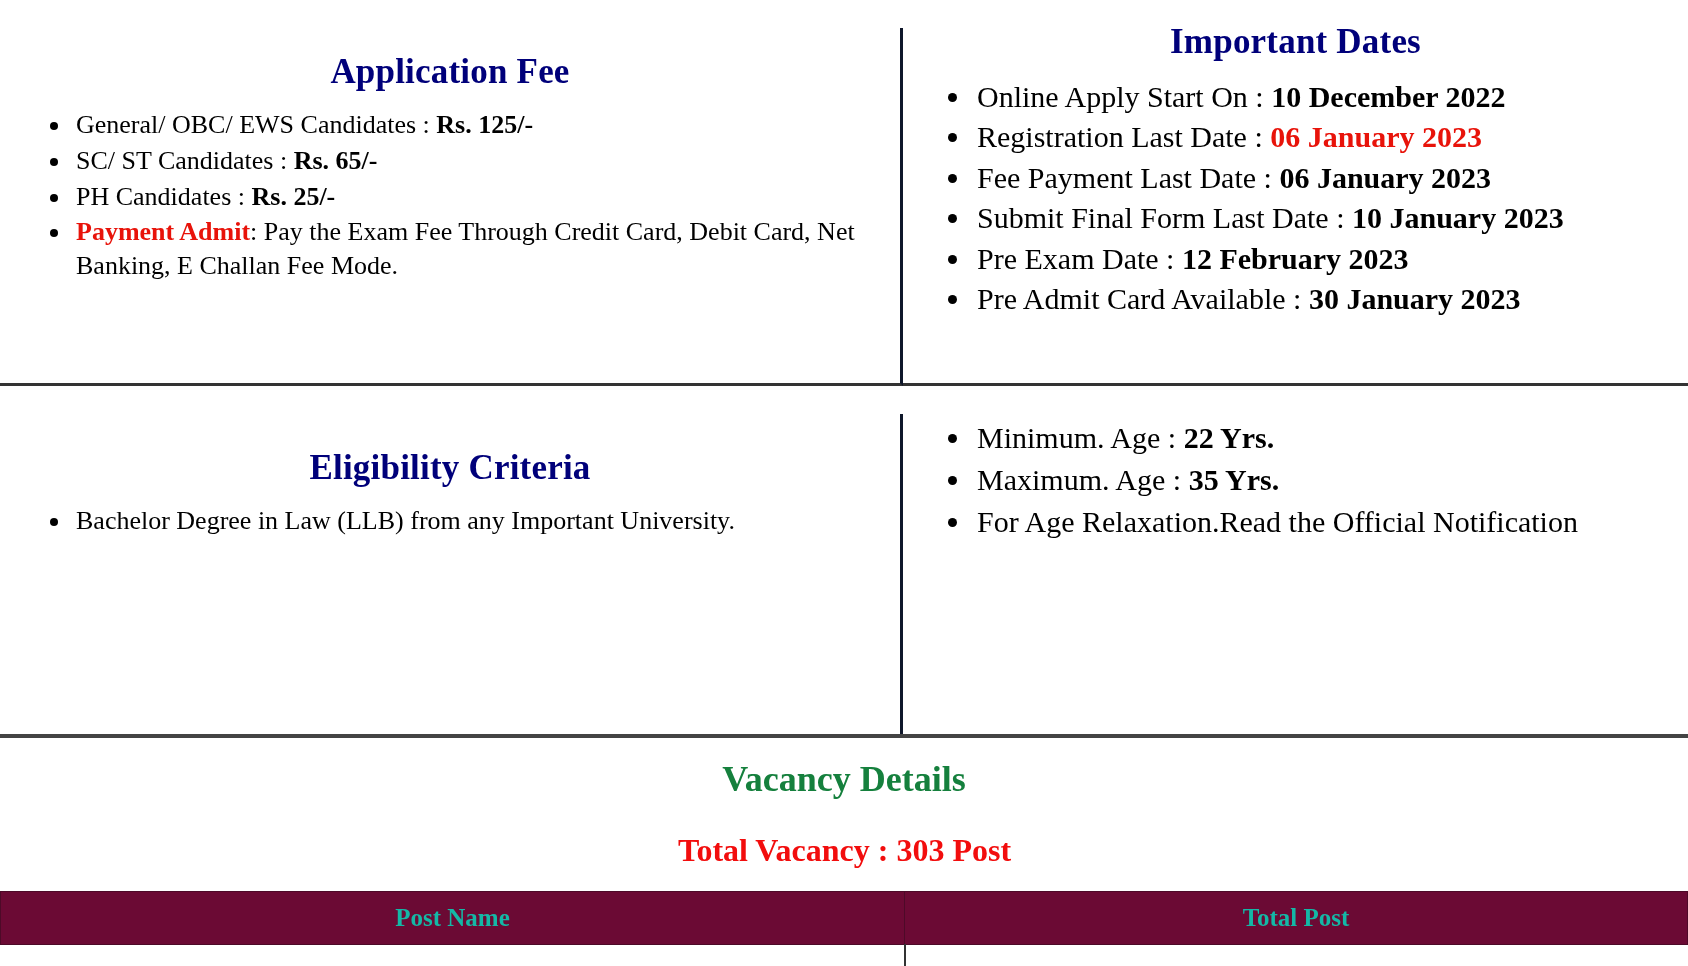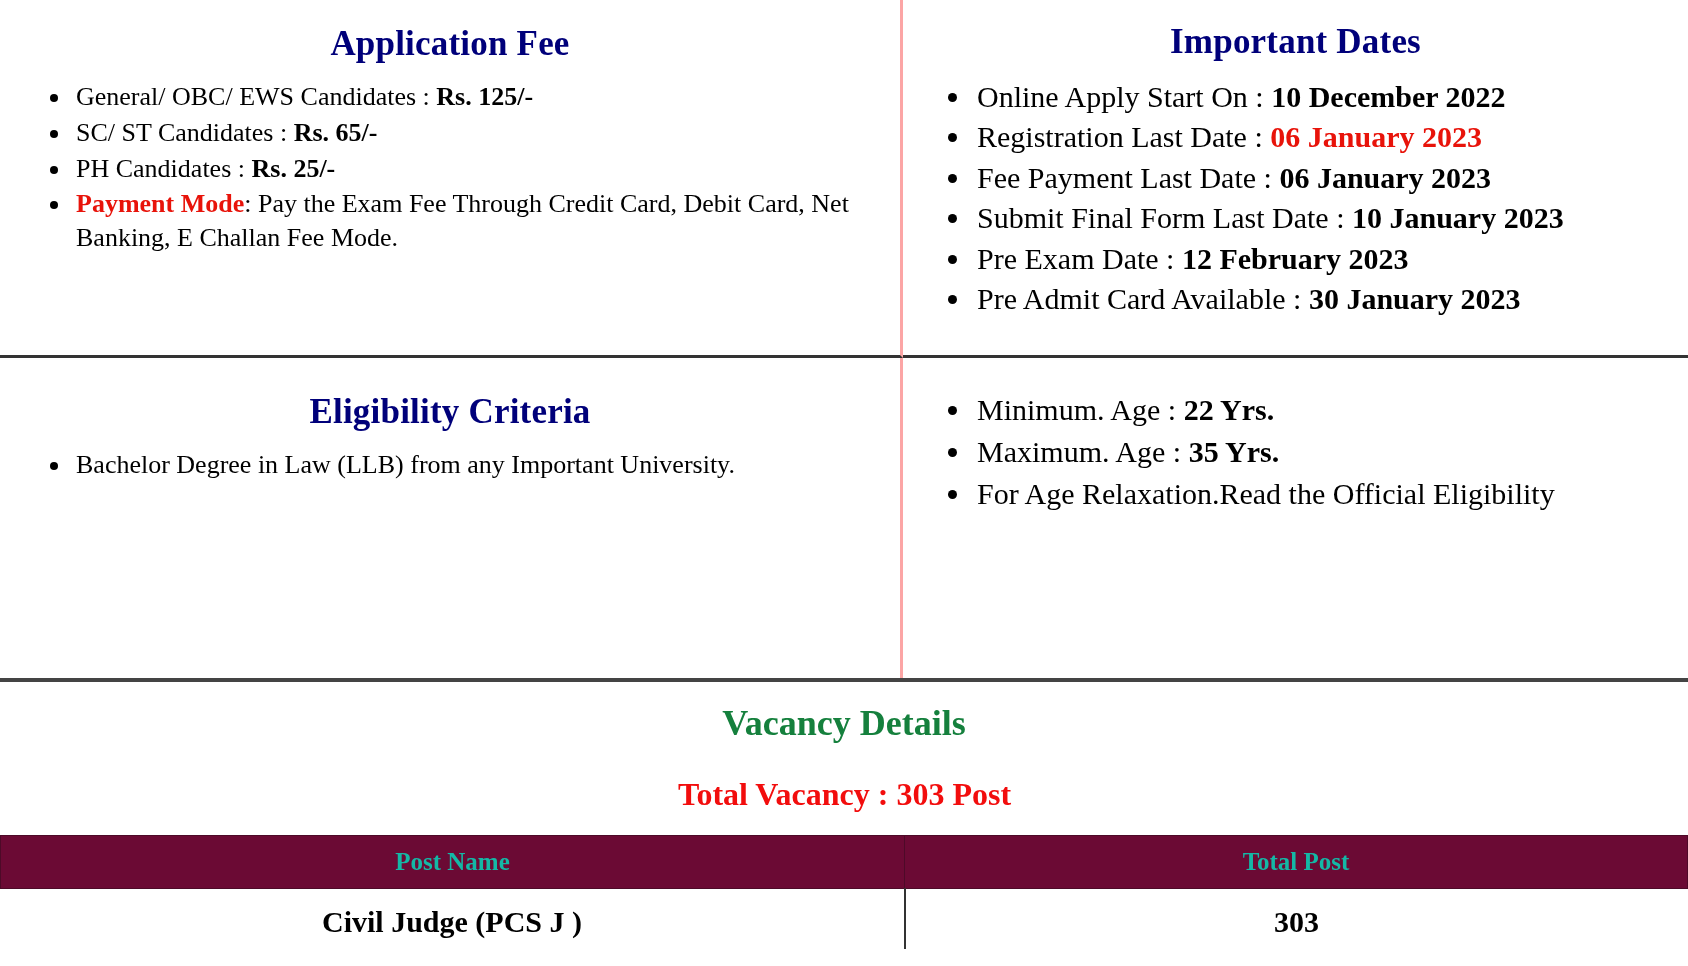--- a/index.html
+++ b/index.html
@@ -25,21 +25,22 @@
     display: grid;
     grid-template-columns: 903px 785px;
     border-bottom: 4px solid #444444;
   }
 
   .cell {
     box-sizing: border-box;
     padding: 0 14px 18px 14px;
   }
   .cell.left {
-    border-right: 3px solid #fca5a5;
+    border-right: 3px solid #0f172a;
+    margin-top: 28px;
   }
   .cell.row1 {
     border-bottom: 3px solid #333333;
     padding-top: 10px;
     min-height: 358px;
   }
   .cell.row2 {
     padding-top: 20px;
     min-height: 320px;
   }
@@ -151,21 +152,21 @@
         <li>
           <span>General/ OBC/ EWS Candidates : </span><span class="b">Rs. 125/-</span>
         </li>
         <li>
           <span>SC/ ST Candidates : </span><span class="b">Rs. 65/-</span>
         </li>
         <li>
           <span>PH Candidates : </span><span class="b">Rs. 25/-</span>
         </li>
         <li>
-          <span class="red-b">Payment Mode</span><span>: Pay the Exam Fee Through Credit Card, Debit Card, Net Banking, E Challan Fee Mode.</span>
+          <span class="red-b">Payment Admit</span><span>: Pay the Exam Fee Through Credit Card, Debit Card, Net Banking, E Challan Fee Mode.</span>
         </li>
       </ul>
     </div>
 
     <div class="cell right row1">
       <h2 class="heading tight">Important Dates</h2>
       <ul class="list wide">
         <li>
           <span>Online Apply Start On : </span><span class="b">10 December 2022</span>
         </li>
@@ -196,21 +197,21 @@
 
     <div class="cell right row2">
       <ul class="list">
         <li>
           <span>Minimum. Age : </span><span class="b">22 Yrs.</span>
         </li>
         <li>
           <span>Maximum. Age : </span><span class="b">35 Yrs.</span>
         </li>
         <li>
-          <span>For Age Relaxation.Read the Official Eligibility</span>
+          <span>For Age Relaxation.Read the Official Notification</span>
         </li>
       </ul>
     </div>
 
   </div>
 
   <div class="vacancy">
     <h2 class="vac-title">Vacancy Details</h2>
     <div class="vac-total">Total Vacancy : 303 Post</div>
 

